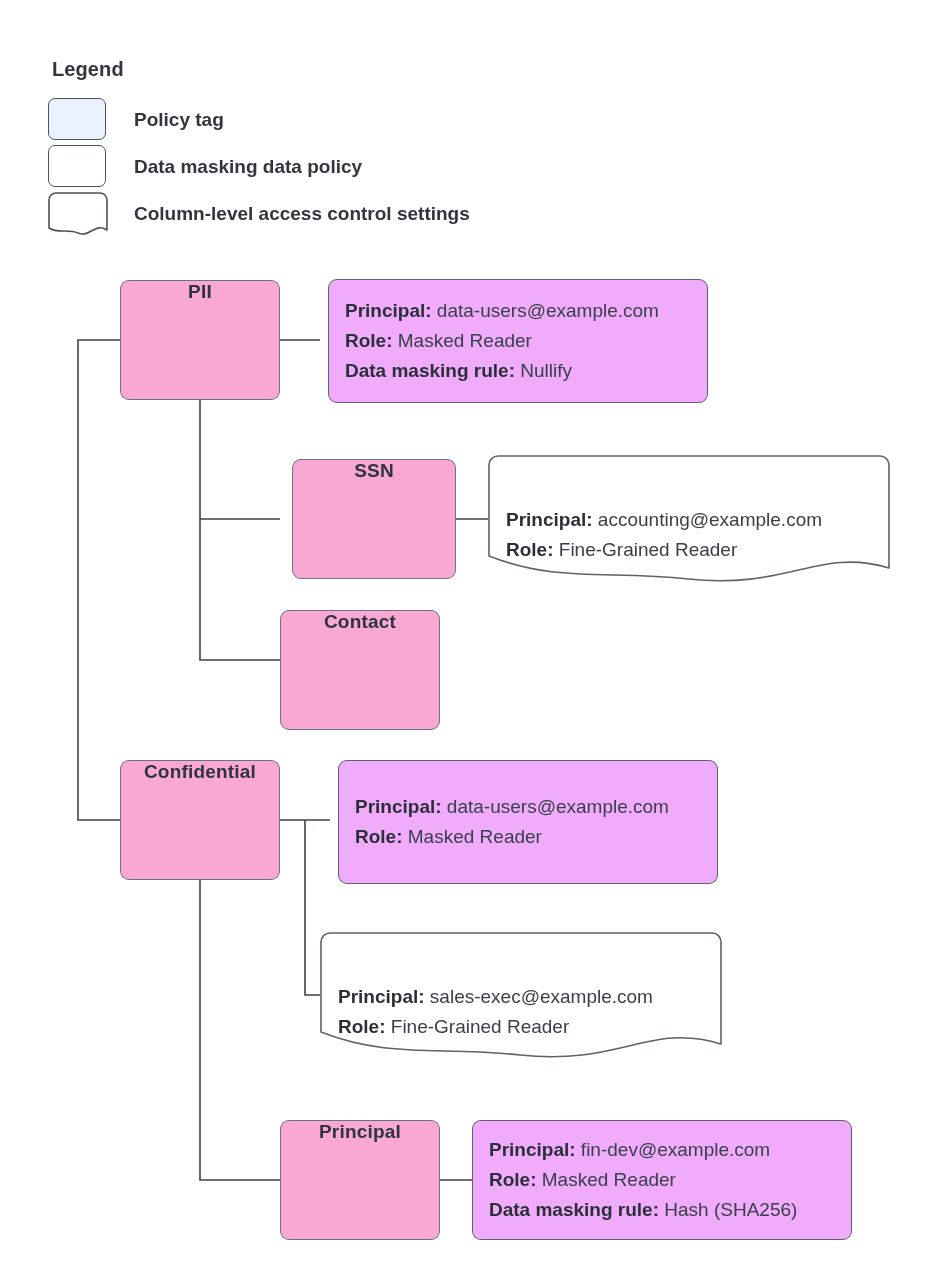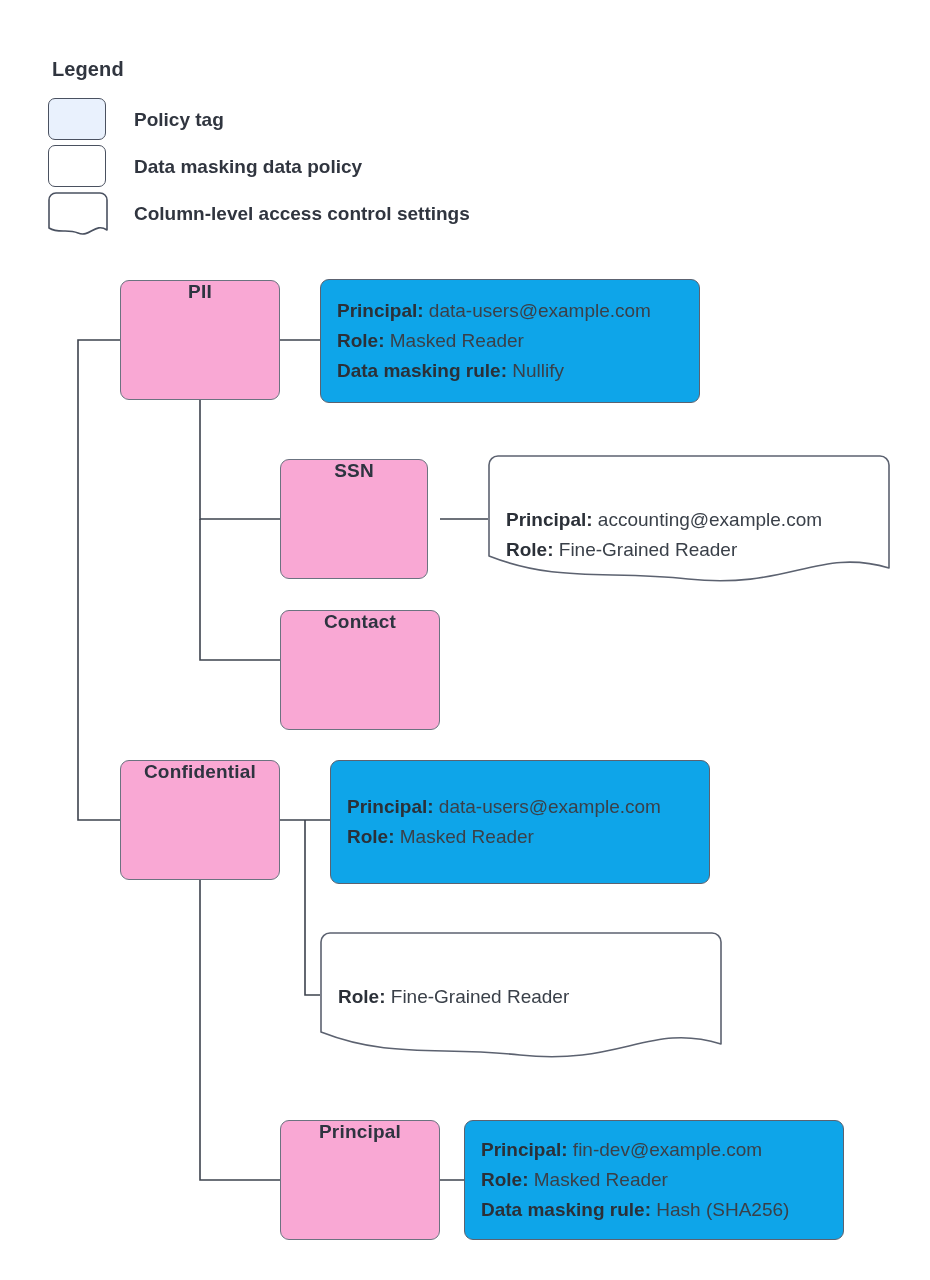--- a/index.html
+++ b/index.html
@@ -73,27 +73,28 @@
     font-size: 19px;
     font-weight: bold;
     color: #2e3440;
     letter-spacing: 0.2px;
   }
 
   
   .infobox {
     position: absolute;
     box-sizing: border-box;
-    background: #0ea5e9;
+    background: #f0abfc;
     border: 1.6px solid #5c6270;
     border-radius: 9px;
     display: flex;
     flex-direction: column;
     justify-content: center;
     padding: 0 0 0 16px;
+    margin-left: 8px;
   }
   .infobox .line,
   .docbox .line {
     font-size: 19px;
     line-height: 30px;
     color: #3a4049;
     white-space: nowrap;
   }
   .infobox .line b,
   .docbox .line b {
@@ -192,21 +193,21 @@
     <div class="line">
       <b>Role:</b>
       <span>Masked Reader</span>
     </div>
     <div class="line">
       <b>Data masking rule:</b>
       <span>Nullify</span>
     </div>
   </div>
 
-  <div class="node" style="left:280px; top:459px; width:148px; height:120px;">
+  <div class="node" style="left:292px; top:459px; width:164px; height:120px;">
     <span>SSN</span>
   </div>
 
   <div class="docbox" style="left:488px; top:455px; width:402px; height:130px;">
     <svg width="402" height="130" viewBox="0 0 402 130">
       <path d="M1 10 A9 9 0 0 1 10 1 L392 1 A9 9 0 0 1 401 10 L401 113
                C330 92 300 135 200 124 C120 115 70 128 1 101 Z" fill="#ffffff" stroke="#5c6270" stroke-width="1.6" stroke-linejoin="round"></path>
     </svg>
     <div class="doc-text">
       <div class="line">
@@ -239,20 +240,24 @@
     </div>
   </div>
 
   <div class="docbox" style="left:320px; top:932px; width:402px; height:128px;">
     <svg width="402" height="128" viewBox="0 0 402 128">
       <path d="M1 10 A9 9 0 0 1 10 1 L392 1 A9 9 0 0 1 401 10 L401 112
                C330 90 300 134 200 123 C120 114 70 127 1 100 Z" fill="#ffffff" stroke="#5c6270" stroke-width="1.6" stroke-linejoin="round"></path>
     </svg>
     <div class="doc-text">
       <div class="line">
+        <b>Principal:</b>
+        <span>sales-exec@example.com</span>
+      </div>
+      <div class="line">
         <b>Role:</b>
         <span>Fine-Grained Reader</span>
       </div>
     </div>
   </div>
 
   <div class="node" style="left:280px; top:1120px; width:160px; height:120px;">
     <span>Principal</span>
   </div>
 

